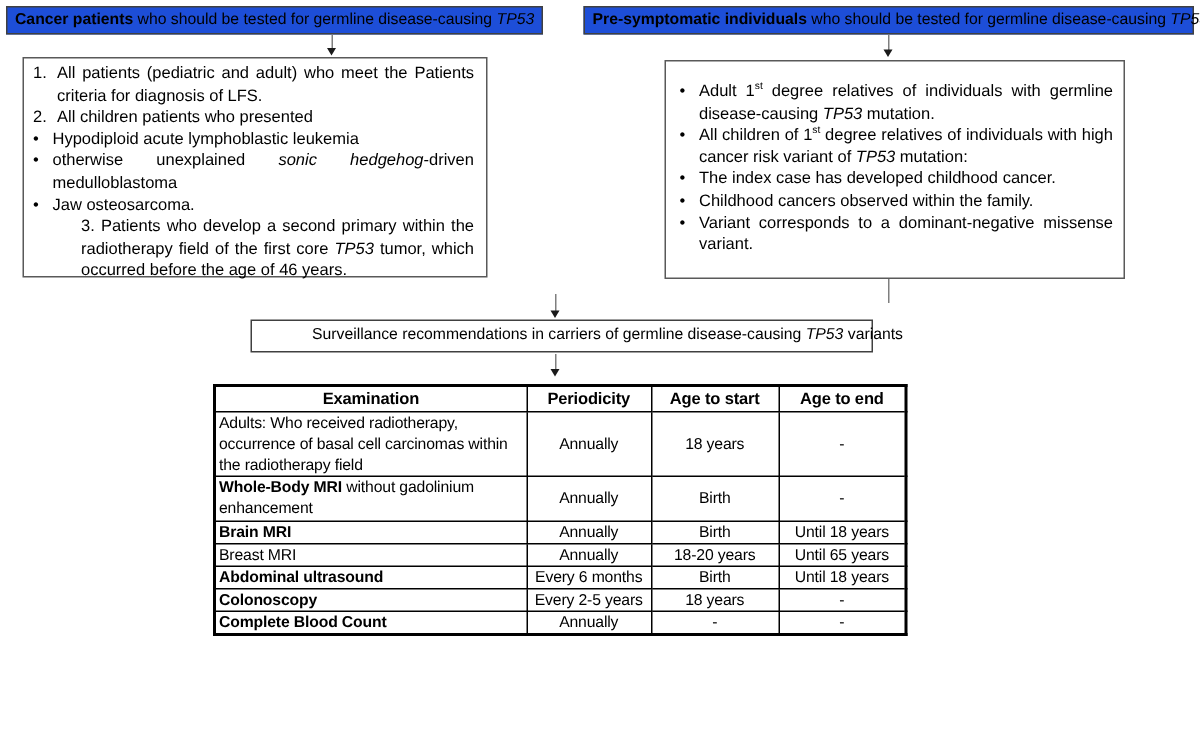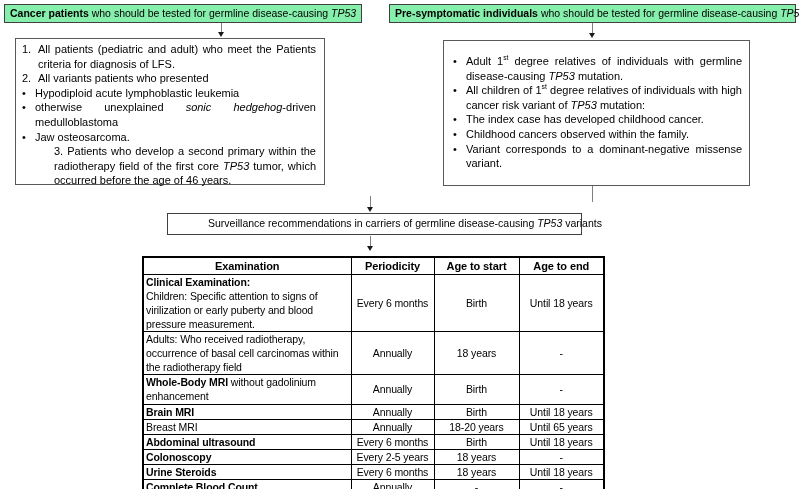--- a/index.html
+++ b/index.html
@@ -2,21 +2,21 @@
 <html><head>
 <meta charset="utf-8">
 <style>
   * { margin:0; padding:0; box-sizing:border-box; }
   html,body { width:800px; height:489px; background:#ffffff; color:#000;
     font-family:"Liberation Sans", sans-serif; position:relative; overflow:hidden; }
 
   .abs { position:absolute;padding-left:40px; }
 
   
-  .hdr-box { border:1.5px solid #404040; background:#86efac; font-size:10.5px;
+  .hdr-box { border:1.5px solid #404040; background:#1d4ed8; font-size:10.5px;
     line-height:15px; padding:1px 5px; white-space:nowrap; }
   .body-box { border:1.5px solid #595959; background:#fff; font-size:11px;
     line-height:14.6px; }
   .surv-box { border:1px solid #404040; background:#fff; font-size:10.5px;
     line-height:19px; text-align:center; white-space:nowrap; }
 
   
   .li { display:flex; }
   .li .mk { flex:0 0 16px; }
   .li .mk.bu { flex:0 0 13px; }
@@ -54,21 +54,21 @@
 <div class="cline" style="left:592px;top:23px;height:11px"></div>
 <div class="ahead" style="left:589px;top:33px"></div>
 
 <div class="abs body-box" style="left:15px;top:38px;width:310px;height:147px;padding:3px 8px 0 6px">
   <div class="li">
     <span class="mk">1.</span>
     <span class="tx"><span>All patients (pediatric and adult) who meet the Patients criteria for diagnosis of LFS.</span></span>
   </div>
   <div class="li">
     <span class="mk">2.</span>
-    <span class="tx"><span>All variants patients who presented</span></span>
+    <span class="tx"><span>All children patients who presented</span></span>
   </div>
   <div class="li">
     <span class="mk bu">•</span>
     <span class="tx"><span>Hypodiploid acute lymphoblastic leukemia</span></span>
   </div>
   <div class="li">
     <span class="mk bu">•</span>
     <span class="tx"><span>otherwise unexplained </span><span style="font-style: italic;">sonic hedgehog</span><span>-driven medulloblastoma</span></span>
   </div>
   <div class="li">
@@ -118,26 +118,20 @@
       <col style="width:85px">
       <col style="width:85px">
     </colgroup>
   <tbody>
       <tr>
     <th>Examination</th>
     <th>Periodicity</th>
     <th>Age to start</th>
     <th>Age to end</th>
   </tr>
-  <tr class="r1 dotted">
-    <td class="exam"><span style="font-weight: bold;">Clinical Examination:</span><br><span>Children: Specific attention to signs of virilization or early puberty and blood pressure measurement.</span></td>
-    <td class="c">Every 6 months</td>
-    <td class="c">Birth</td>
-    <td class="c">Until 18 years</td>
-  </tr>
   <tr class="r2">
     <td class="exam"><span>Adults: Who received radiotherapy, occurrence of basal cell carcinomas within the radiotherapy field</span></td>
     <td class="c">Annually</td>
     <td class="c">18 years</td>
     <td class="c">-</td>
   </tr>
   <tr class="r3">
     <td class="exam"><span style="font-weight: bold;">Whole-Body MRI</span><span> without gadolinium enhancement</span></td>
     <td class="c">Annually</td>
     <td class="c">Birth</td>
@@ -161,25 +155,19 @@
     <td class="c">Birth</td>
     <td class="c">Until 18 years</td>
   </tr>
   <tr class="sm">
     <td class="exam"><span style="font-weight: bold;">Colonoscopy</span></td>
     <td class="c">Every 2-5 years</td>
     <td class="c">18 years</td>
     <td class="c">-</td>
   </tr>
   <tr class="sm">
-    <td class="exam"><span style="font-weight: bold;">Urine Steroids</span></td>
-    <td class="c">Every 6 months</td>
-    <td class="c">18 years</td>
-    <td class="c">Until 18 years</td>
-  </tr>
-  <tr class="sm">
     <td class="exam"><span style="font-weight: bold;">Complete Blood Count</span></td>
     <td class="c">Annually</td>
     <td class="c">-</td>
     <td class="c">-</td>
   </tr>
 </tbody>
   </table>
 
 </body></html>

